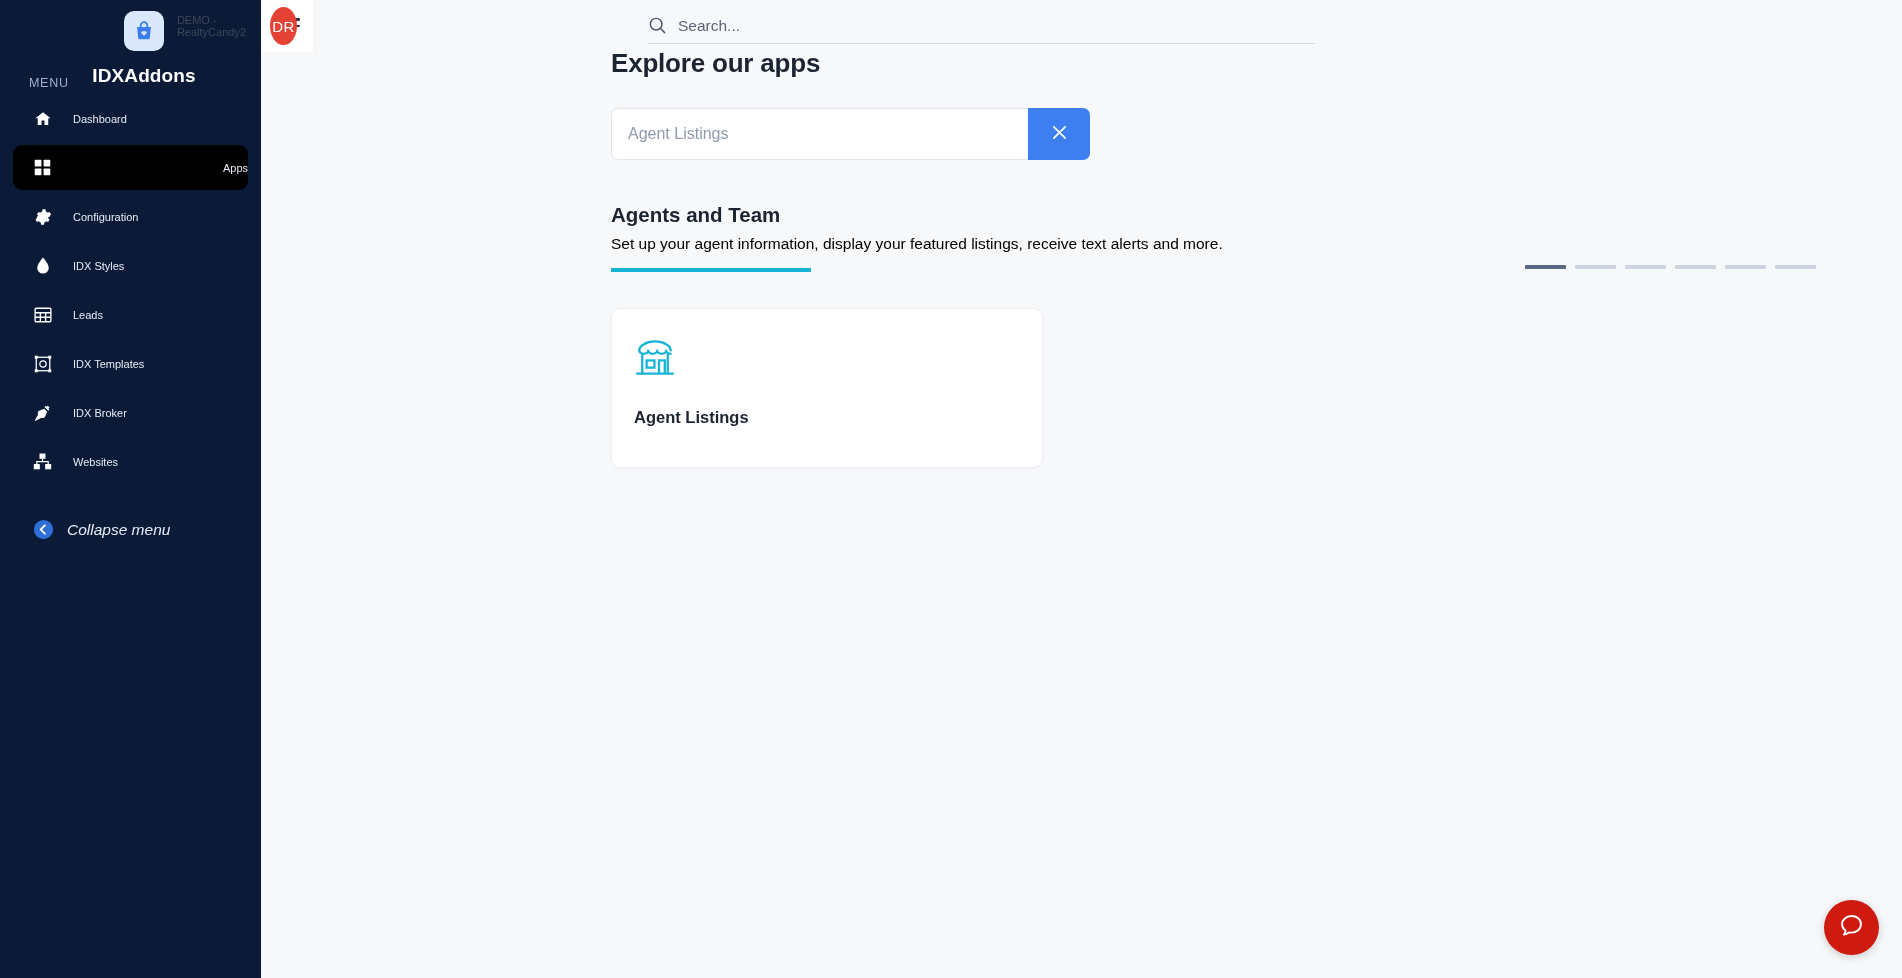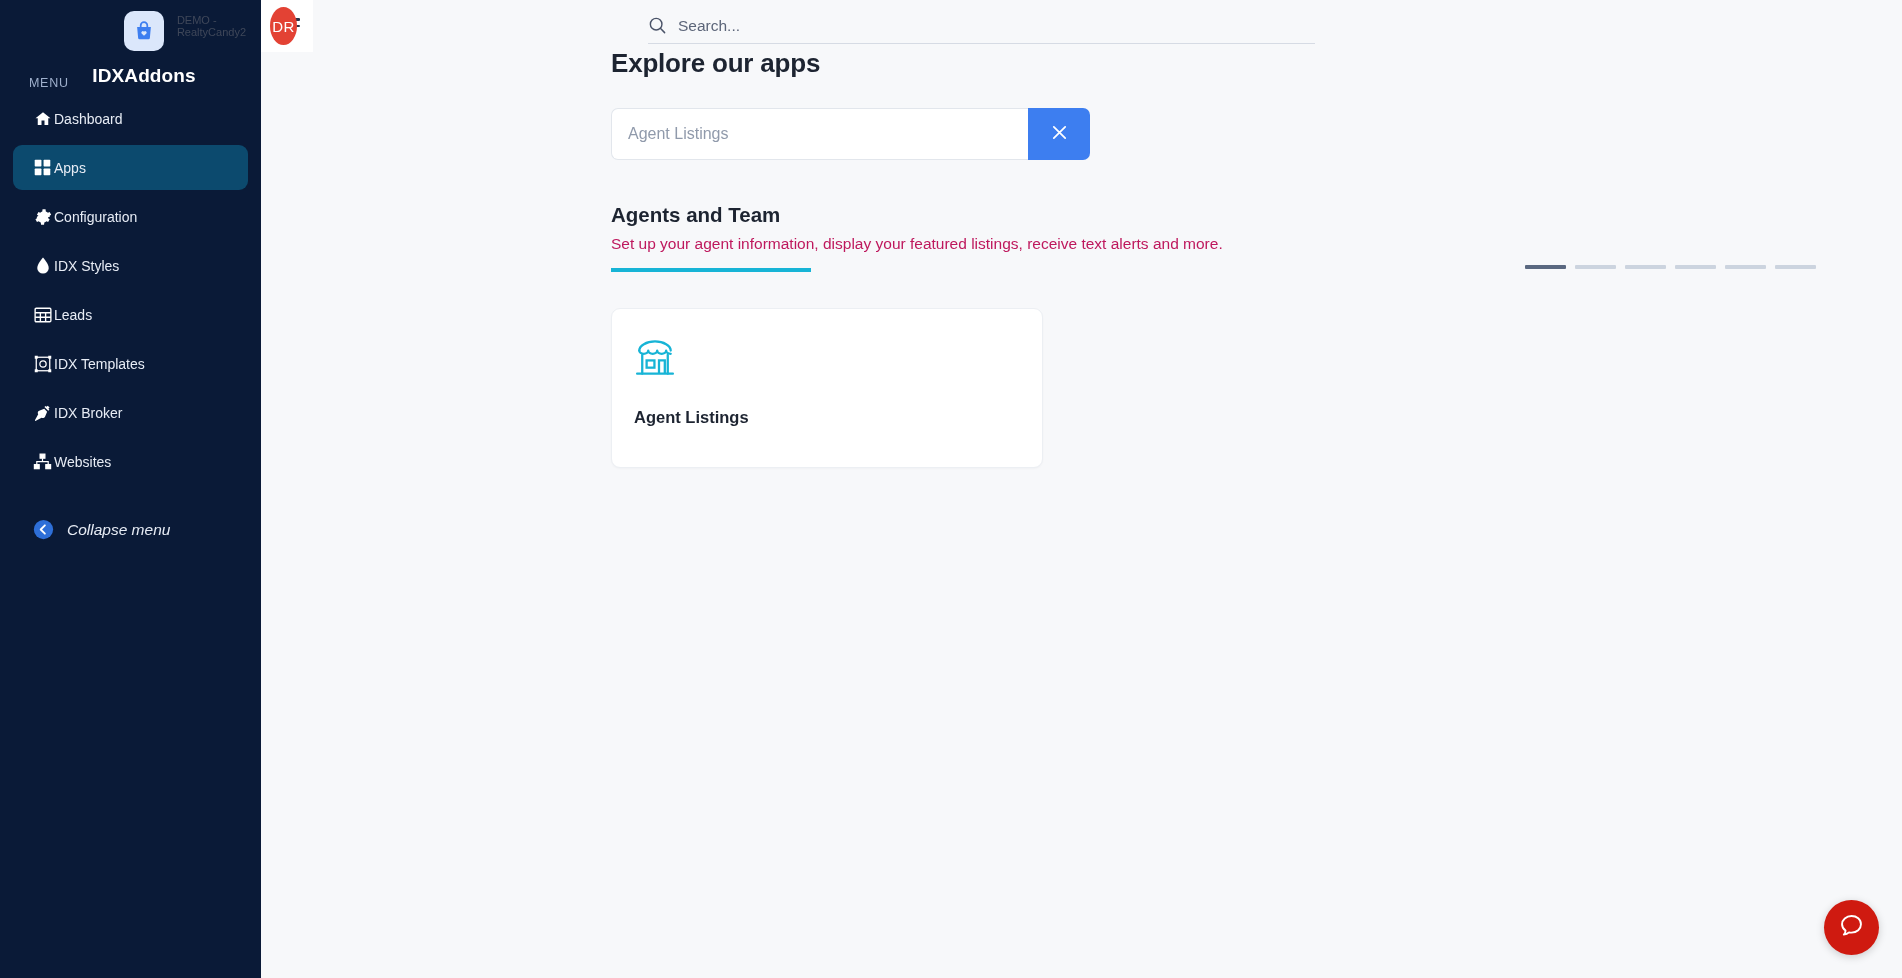--- a/index.html
+++ b/index.html
@@ -51,31 +51,31 @@
     font-size: 12.5px;
     letter-spacing: 0.7px;
     padding: 18px 0 6px 29px;
   }
 
   .nav { padding: 0 13px; }
 
   .nav-item {
     display: flex;
     align-items: center;
-    gap: 2px;
+    gap: 21px;
     height: 45px;
     padding-left: 20px;
     border-radius: 9px;
     color: #e7ecf5;
-    font-size: 14px;
+    font-size: 11px;
     cursor: pointer;
     margin-bottom: 4px;
     user-select: none;
   }
-  .nav-item.active { background: #0c4a6e; }
+  .nav-item.active { background: #000000; justify-content: space-between; }
   .nav-icon {
     width: 19px; height: 19px;
     display: flex; align-items: center; justify-content: center;
     flex: 0 0 19px;
     color: #ffffff;
   }
   .nav-icon svg { display: block; }
 
   .nav-spacer { height: 19px; }
 
@@ -203,21 +203,21 @@
 
   .section-head { position: relative; }
   .section-title {
     font-size: 20.5px;
     font-weight: bold;
     color: #1d2431;
     margin-bottom: 8px;
   }
   .section-sub {
     font-size: 15.5px;
-    color: #be185d;
+    color: #000000;
     margin-bottom: 15px;
   }
   .section-underline {
     width: 200px; height: 4px;
     background: #17b4d6;
     margin-bottom: 36px;
   }
 
   .pager {
     position: absolute;

